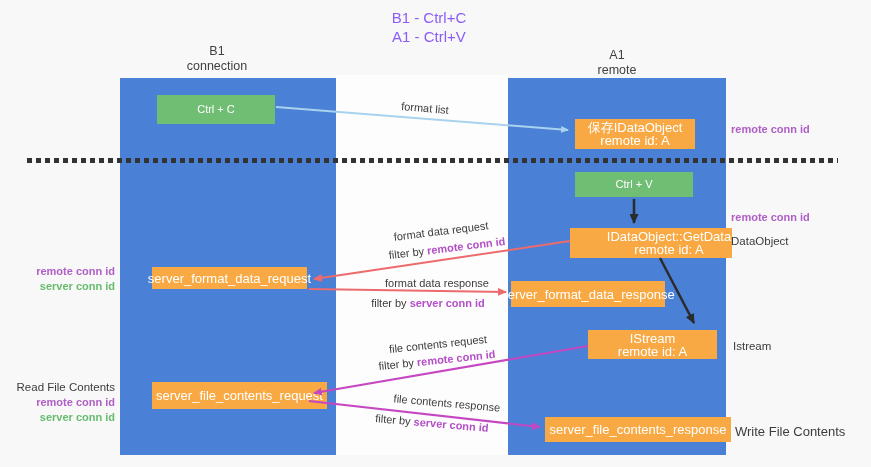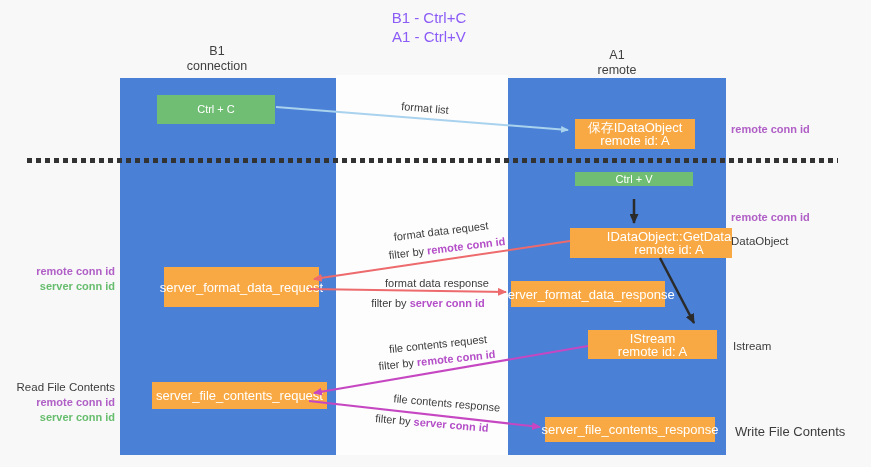--- a/index.html
+++ b/index.html
@@ -57,47 +57,47 @@
 
   <div class="box green" style="left:157px;top:95px;width:118px;height:29px;">
     <span>Ctrl + C</span>
   </div>
 
   <div class="box orange" style="left:575px;top:119px;width:120px;height:30px;">
     <span class="l2">保存IDataObject</span>
     <span class="l2">remote id: A</span>
   </div>
 
-  <div class="box green" style="left:575px;top:172px;width:118px;height:14px;">
+  <div class="box green" style="left:575px;top:172px;width:118px;height:25px;">
     <span>Ctrl + V</span>
   </div>
 
   <div class="box orange" style="left:570px;top:228px;width:126px;height:30px;padding-left:36px;">
     <span class="l2">IDataObject::GetData</span>
     <span class="l2">remote id: A</span>
   </div>
 
-  <div class="box orange" style="left:164px;top:267px;width:155px;height:40px;">
+  <div class="box orange" style="left:152px;top:267px;width:155px;height:22px;">
     <span class="l2">server_format_data_request</span>
   </div>
 
   <div class="box orange" style="left:511px;top:281px;width:154px;height:26px;">
     <span class="l2">server_format_data_response</span>
   </div>
 
   <div class="box orange" style="left:588px;top:330px;width:129px;height:29px;">
     <span class="l2">IStream</span>
     <span class="l2">remote id: A</span>
   </div>
 
   <div class="box orange" style="left:152px;top:382px;width:175px;height:27px;">
     <span class="l2">server_file_contents_request</span>
   </div>
 
-  <div class="box orange" style="left:545px;top:417px;width:170px;height:25px;">
+  <div class="box orange" style="left:545px;top:417px;width:186px;height:25px;">
     <span class="l2">server_file_contents_response</span>
   </div>
 
   <div class="lbl purple" style="left:731px;top:123px;">remote conn id</div>
   <div class="lbl purple" style="left:731px;top:211px;">remote conn id</div>
   <div class="lbl" style="left:731px;top:235px;font-size:11.5px;">DataObject</div>
   <div class="lbl" style="left:733px;top:340px;font-size:11.5px;">Istream</div>
   <div class="lbl" style="left:735px;top:424px;font-size:13px;">Write File Contents</div>
 
   <div class="lbl purple rightalign" style="left:10px;top:265px;">remote conn id</div>

